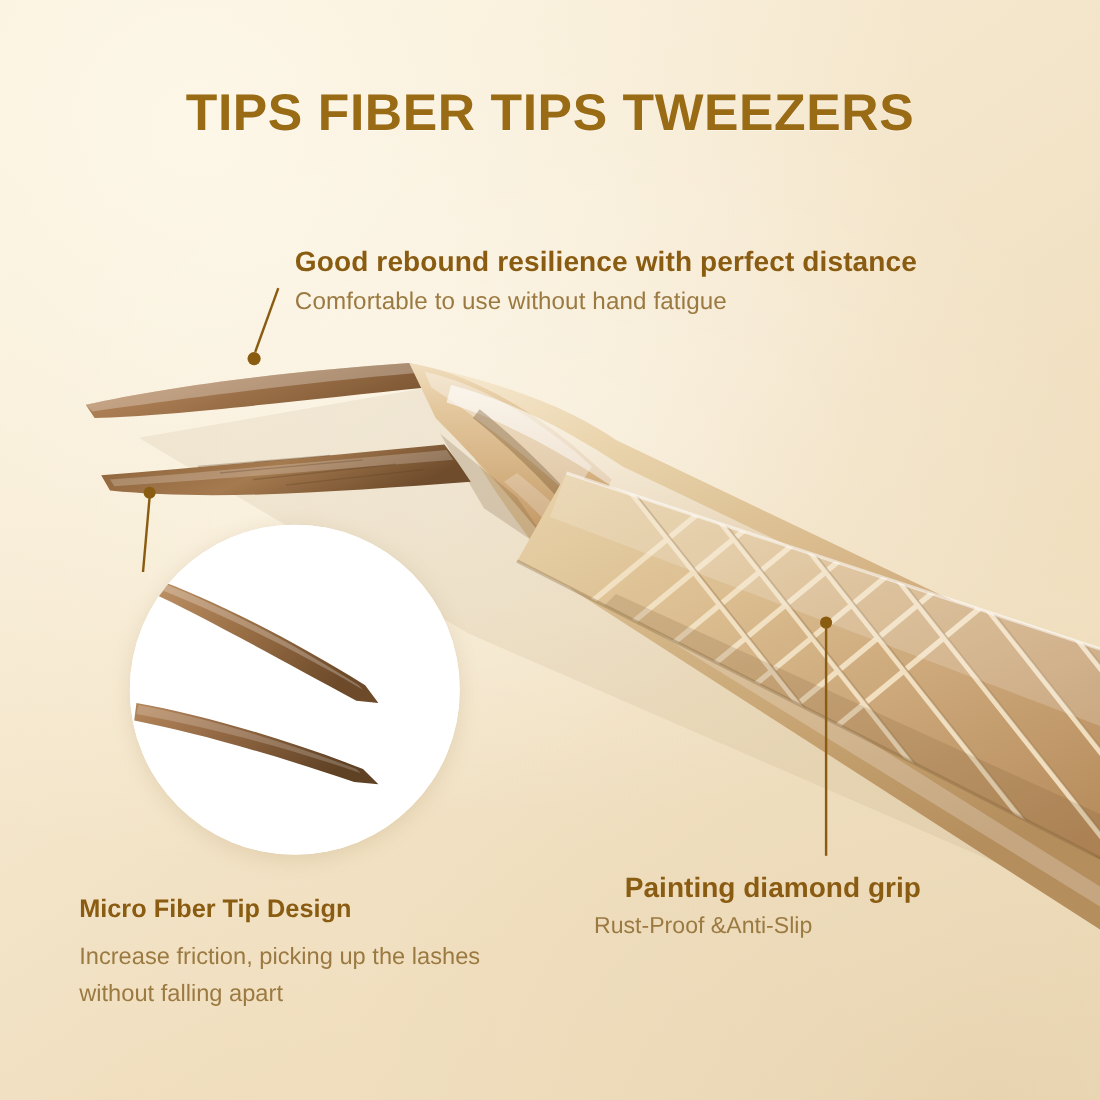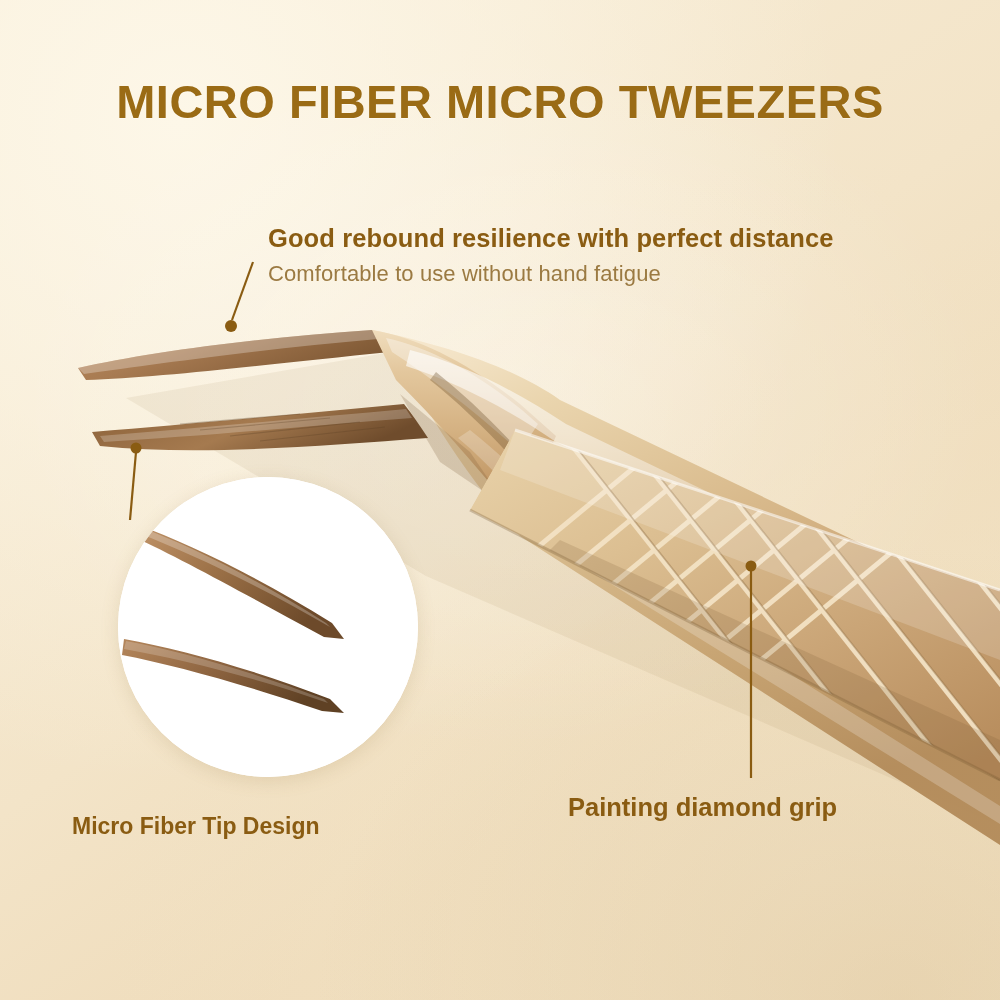--- a/index.html
+++ b/index.html
@@ -332,28 +332,30 @@
       <path d="M130,520 L136,452"></path>
     </g>
     <circle cx="136" cy="448" r="5.5" fill="#8a5c12"></circle>
 
     <g stroke="#8a5c12" stroke-width="2.2" fill="none">
       <path d="M751,778 L751,570"></path>
     </g>
     <circle cx="751" cy="566" r="5.5" fill="#8a5c12"></circle>
   </svg>
 
-  <div id="title">MICRO FIBER MICRO TWEEZERS</div>
+  <div id="title">TIPS FIBER TIPS TWEEZERS</div>
 
   <div id="callout-rebound">
     <div class="headline">Good rebound resilience with perfect distance</div>
     <div class="sub">Comfortable to use without hand fatigue</div>
   </div>
 
   <div id="callout-grip">
     <div class="headline">Painting diamond grip</div>
+    <div class="sub">Rust-Proof &amp;Anti-Slip</div>
   </div>
 
   <div id="callout-tip">
     <div class="headline">Micro Fiber Tip Design</div>
+    <div class="sub">Increase friction, picking up the lashes without falling apart</div>
   </div>
 
 </div>
 
 </body></html>

